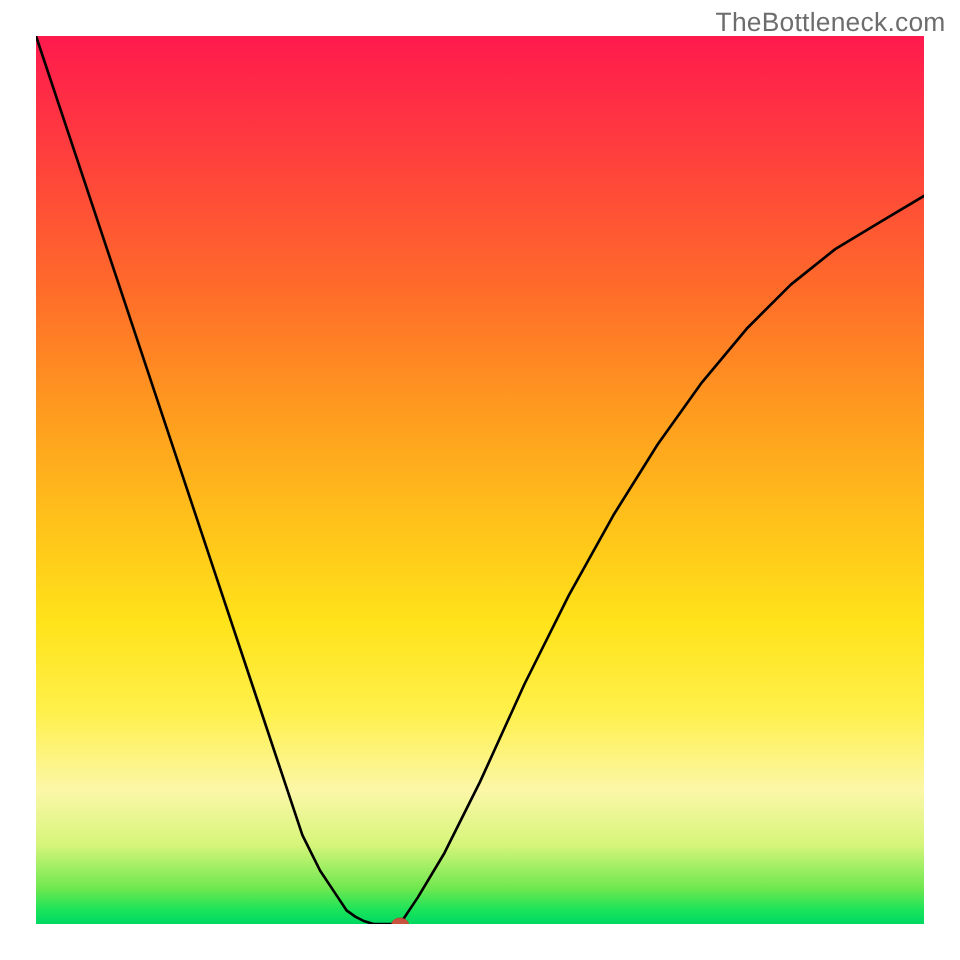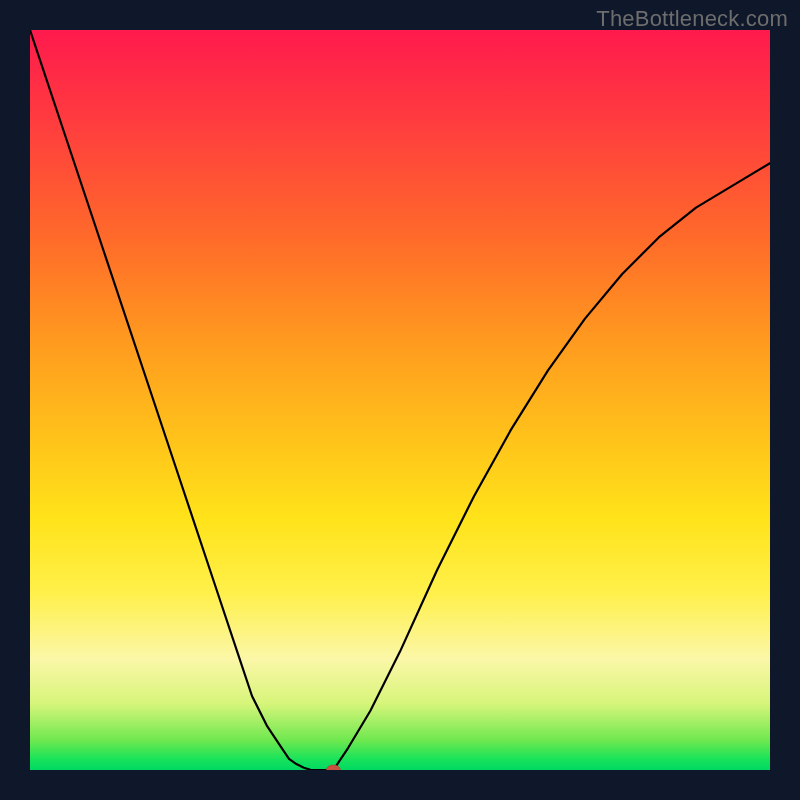--- a/index.html
+++ b/index.html
@@ -8,21 +8,21 @@
     width: 800px;
     height: 800px;
     overflow: hidden;
     background: #000;
     font-family: Arial, Helvetica, sans-serif;
   }
   .frame {
     position: relative;
     width: 800px;
     height: 800px;
-    background: #0f172a;
+    background: #ffffff;
   }
   .plot-area {
     position: absolute;
     left: 30px;
     top: 30px;
     width: 740px;
     height: 740px;
     overflow: hidden;
   }
   .gradient-bg {

